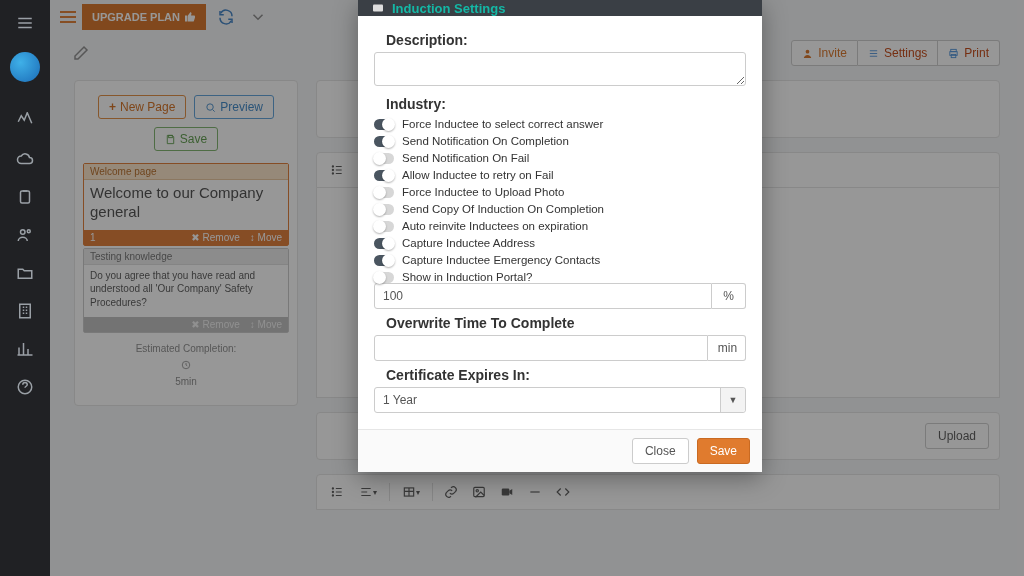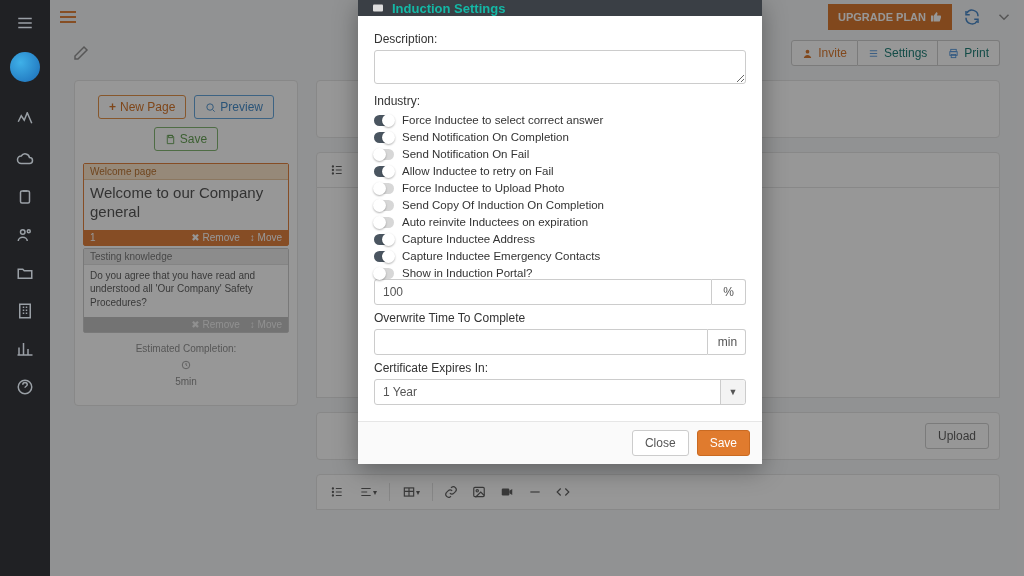--- a/index.html
+++ b/index.html
@@ -4,34 +4,34 @@
 <style>
   * { box-sizing: border-box; margin: 0; padding: 0; font-family: "Helvetica Neue", Arial, sans-serif; }
   html, body { width: 1024px; height: 576px; overflow: hidden; background:#1a1a1a; }
   .app { display:flex; width:100%; height:100%; }
   .rail { width:50px; background:#202124; color:#a8a8a8; display:flex; flex-direction:column; align-items:center; padding-top:14px; gap:20px; }
   .rail .icn { width:18px; height:18px; display:flex; align-items:center; justify-content:center; }
   .rail svg { width:18px; height:18px; stroke:#9aa0a6; fill:none; stroke-width:2; }
   .rail .logo { width:30px; height:30px; border-radius:50%; background: radial-gradient(circle at 35% 35%, #3fb0e8, #1b6cb7); margin-bottom:10px; }
 
   .main { flex:1; background:#f5f6f8; position:relative; }
-  .topbar { height:34px; display:flex; align-items:center; justify-content:space-between; padding:15px 8px; }
+  .topbar { height:34px; display:flex; align-items:center; padding:15px 8px; }
   .hamburger { width:22px; height:22px; display:flex; flex-direction:column; justify-content:center; gap:3px; margin-left:2px;}
   .hamburger span { height:2px; background:#e07b2e; width:16px; }
   .topbar-right { display:flex; align-items:center; gap:8px; }
   .upgrade { background:#d87021; color:#fff; font-size:11px; font-weight:600; padding:7px 10px; border:none; display:flex; align-items:center; gap:4px;}
   .tb-icon { width:24px; height:24px; display:flex; align-items:center; justify-content:center; color:#3a7fc4;}
   .tb-icon svg { width:18px; height:18px;}
 
   .page-header { display:flex; align-items:center; justify-content:space-between; padding:6px 24px 14px 22px;}
   .ph-left { display:flex; align-items:center; gap:14px; color:#6f6f6f; }
   .ph-left svg { width:18px; height:18px; stroke:#8a8a8a; }
   .ph-title { font-size:18px; color:#636363; font-weight:600;}
   .ph-right { display:flex; }
-  .hbtn { display:flex; align-items:center; gap:5px; font-size:12px; padding:5px 10px; border:1px solid #ccc; background:#fff; color:#0f766e;}
+  .hbtn { display:flex; align-items:center; gap:5px; font-size:12px; padding:5px 10px; border:1px solid #ccc; background:#fff; color:#c2410c;}
   .hbtn.invite { color:#d87021;}
   .hbtn + .hbtn { border-left:none;}
   .hbtn:first-child { border-radius:3px 0 0 3px;}
   .hbtn:last-child { border-radius:0 3px 3px 0;}
 
   .body-row { display:flex; gap:0; padding:0 24px; align-items:flex-start;}
   .left-panel { width:224px; background:#fff; border:1px solid #e3e3e3; border-radius:4px; padding:14px 8px 18px; margin-right:18px;}
   .lp-actions { display:flex; justify-content:center; gap:8px; flex-wrap:wrap; margin-bottom:12px;}
   .lp-btn { font-size:12px; padding:4px 10px; border-radius:3px; background:#fff; display:flex; align-items:center; gap:4px;}
   .lp-btn.new { border:1px solid #e28a3c; color:#d46c1a;}
@@ -56,21 +56,21 @@
   .tb svg { width:14px; height:14px; }
   .tsep { width:1px; height:18px; background:#e0e0e0; margin:0 2px;}
   .upload-box { background:#fff; border:1px solid #e3e3e3; border-radius:4px; display:flex; justify-content:flex-end; padding:10px; margin:14px 0;}
   .upload-btn { font-size:12px; padding:5px 12px; border:1px solid #ccc; background:#fff; color:#555; border-radius:3px;}
 
   
   .scrim { position:absolute; inset:0; background:rgba(25,25,25,0.45); }
   .modal { position:absolute; left:308px; top:0; width:404px; background:#fff; border-radius:0 0 4px 4px; box-shadow:0 6px 24px rgba(0,0,0,.35); display:flex; flex-direction:column; max-height:560px;}
   .modal-header { background:#3a3f45; color:#14b8a6; font-size:13px; font-weight:600; padding:0 14px; display:flex; align-items:center; gap:8px; height:16px; overflow:hidden;}
   .modal-body { padding:10px 16px 6px; overflow-y:auto; flex:1;}
-  .mlabel { font-size:12px; font-weight:400; color:#333; margin:6px 0 4px;}
+  .mlabel { font-size:14px; font-weight:700; color:#333; margin:6px 12px 4px;}
   .minput, .mselect { width:100%; border:1px solid #ccc; border-radius:3px; padding:5px 8px; font-size:12px; color:#555; background:#fff;}
   textarea.minput { height:34px; resize: both;}
   .mselect { appearance:none; position:relative;}
   .sel-wrap { position:relative;}
   .sel-wrap::after { content:"▼"; position:absolute; right:1px; top:1px; bottom:1px; width:24px; font-size:9px; color:#555; display:flex; align-items:center; justify-content:center; border-left:1px solid #ccc; background:#f3f3f3; border-radius:0 3px 3px 0; pointer-events:none;}
   .toggles { margin-top:6px; display:flex; flex-direction:column; gap:5px;}
   .trow { display:flex; align-items:center; gap:8px; font-size:11.5px; color:#333;}
   .tgl { width:20px; height:11px; border-radius:10px; background:#d7d7d7; position:relative; flex:none; cursor:pointer;}
   .tgl::after { content:""; position:absolute; top:-1px; left:-1px; width:13px; height:13px; background:#fff; border-radius:50%; box-shadow:0 1px 2px rgba(0,0,0,.3);}
   .tgl.on { background:#4a5560;}

